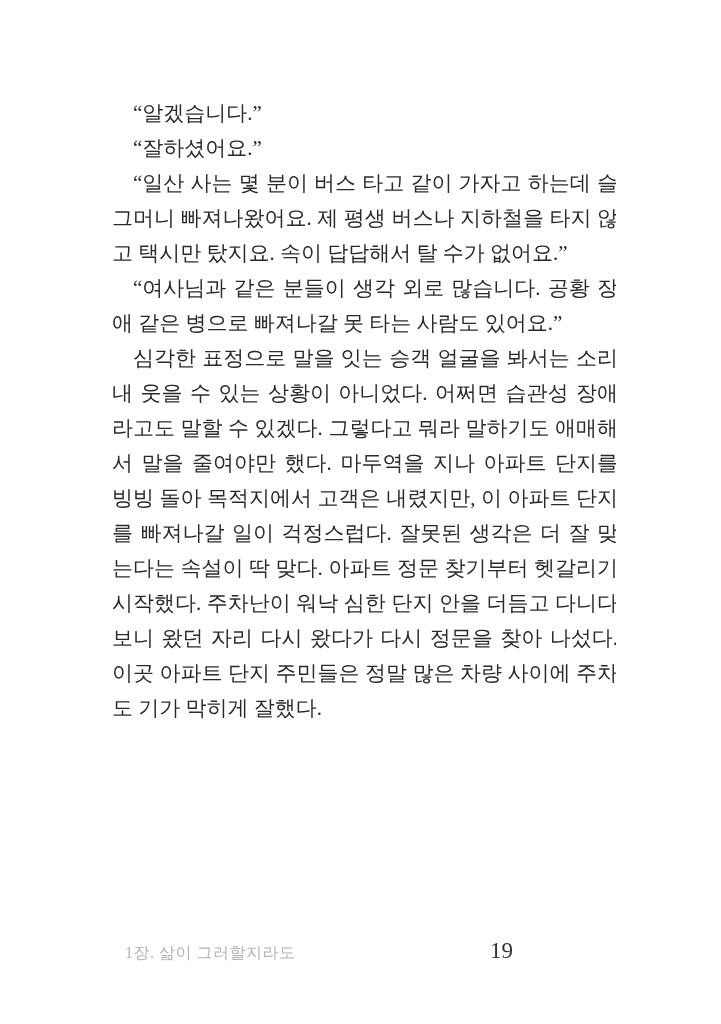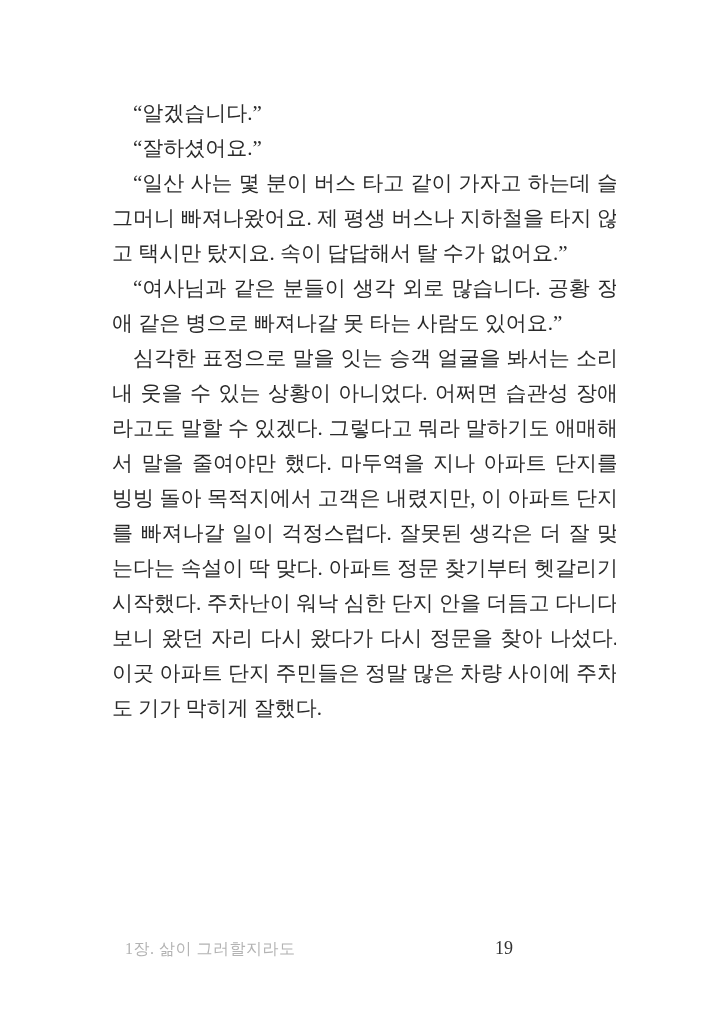--- a/index.html
+++ b/index.html
@@ -42,21 +42,21 @@
     display: flex;
     justify-content: space-between;
     align-items: baseline;
   }
   .footer .chapter {
     font-size: 16px;
     color: #b3b3b3;
     letter-spacing: 0.5px;
   }
   .footer .pagenum {
-    font-size: 18px;
+    font-size: 23px;
     color: #333333;
   }
 </style>
 </head>
 <body>
 
 <div class="page">
 
   <div class="content">
     <p>“알겠습니다.”</p>

